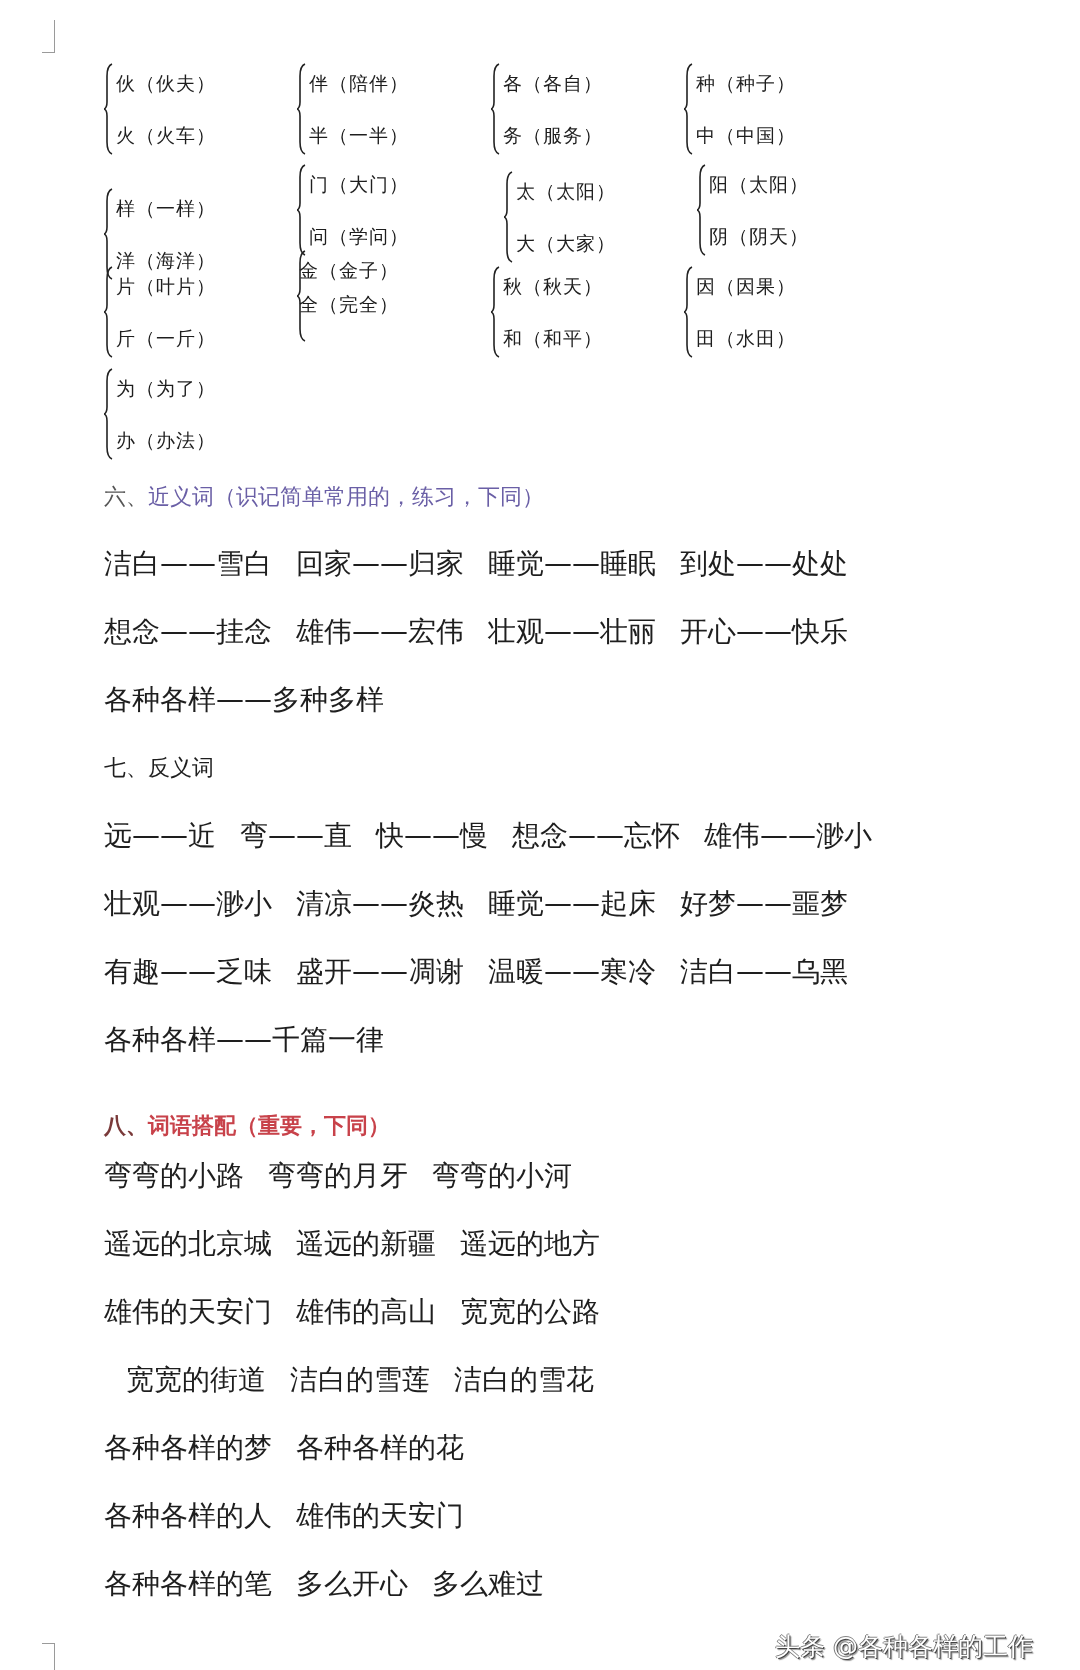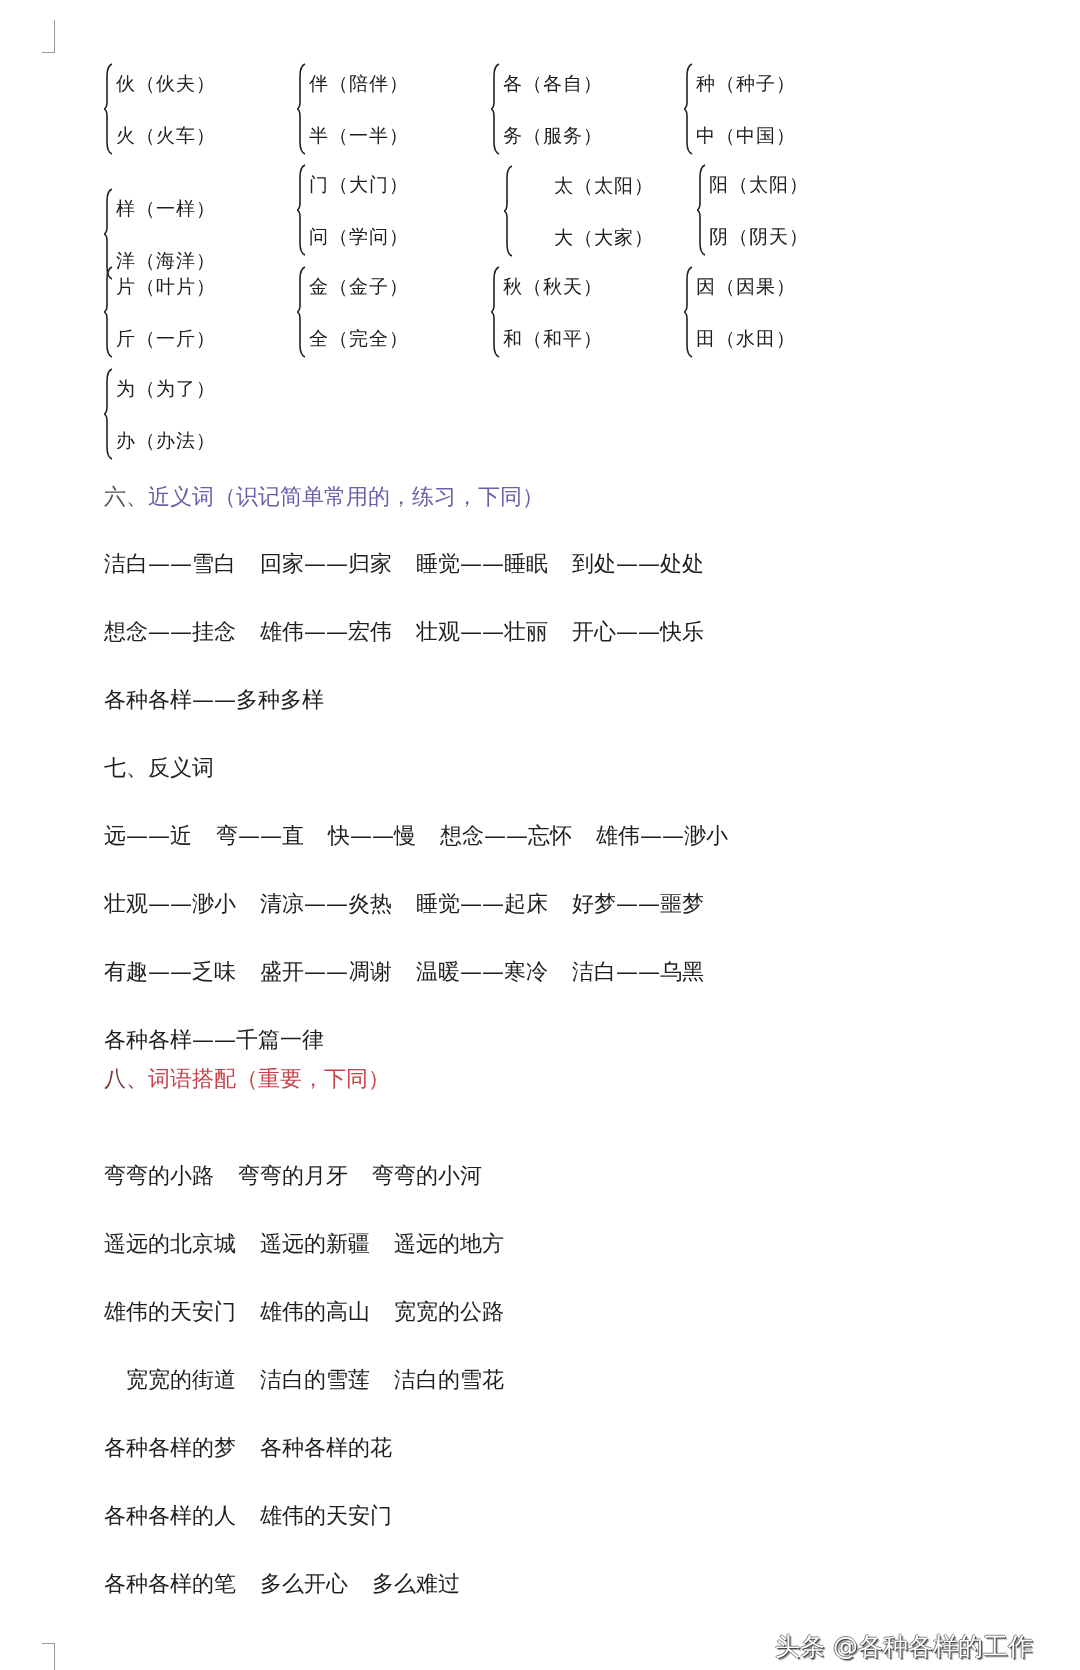--- a/index.html
+++ b/index.html
@@ -11,21 +11,21 @@
     .corner-mark { position: absolute; width: 12px; height: 32px; border-right: 1.5px solid #9a9a9a; }
     .corner-top { left: 42px; top: 20px; border-bottom: 1.5px solid #9a9a9a; }
     .corner-bottom { left: 42px; top: 1643px; border-top: 1.5px solid #9a9a9a; height: 30px; }
 
     .pair { position: absolute; height: 94px; display: flex; align-items: stretch; }
     .brace { width: 10px; position: relative; }
     .brace svg { position: absolute; left: 0; top: 0; width: 10px; height: 94px; }
     .pair-lines { display: flex; flex-direction: column; justify-content: space-between; padding: 4px 0 4px 2px; }
     .pair-line { font-size: 19px; line-height: 34px; letter-spacing: 1px; white-space: nowrap; }
 
-    .line { position: absolute; left: 104px; font-size: 22px; line-height: 30px; white-space: nowrap; color: #1e1e1e; }
+    .line { position: absolute; left: 104px; font-size: 28px; line-height: 30px; white-space: nowrap; color: #1e1e1e; }
     .heading { font-size: 22px; }
     .heading-six { color: #6a5fa6; }
     .heading-six .num { color: #555; }
     .heading-eight { color: #c8424a; }
     .heading-eight .num { color: #7a3a3a; }
     .item { display: inline-block; margin-right: 24px; }
     .item:last-child { margin-right: 0; }
     .watermark {
       position: absolute; left: 775px; top: 1630px; font-size: 25px; color: #ffffff;
       text-shadow: 1px 1px 0 #444, -1px 0 0 #777, 0 -1px 0 #888, 2px 2px 1px #999;
@@ -97,21 +97,21 @@
   <div class="brace">
       <svg viewBox="0 0 10 94">
         <path d="M8 2 Q3 4 3 14 L3 40 Q3 46 0 47 Q3 48 3 54 L3 80 Q3 90 8 92" fill="none" stroke="#222" stroke-width="1.6"></path>
       </svg>
     </div>
   <div class="pair-lines">
       <span class="pair-line">门（大门）</span>
       <span class="pair-line">问（学问）</span>
     </div>
 </div>
-<div class="pair" style="left:504px; top:164px;gap:38px;">
+<div class="pair" style="left:504px; top:170px;">
   <div class="brace">
       <svg viewBox="0 0 10 94">
         <path d="M8 2 Q3 4 3 14 L3 40 Q3 46 0 47 Q3 48 3 54 L3 80 Q3 90 8 92" fill="none" stroke="#222" stroke-width="1.6"></path>
       </svg>
     </div>
   <div class="pair-lines">
       <span class="pair-line">太（太阳）</span>
       <span class="pair-line">大（大家）</span>
     </div>
 </div>
@@ -131,21 +131,21 @@
   <div class="brace">
       <svg viewBox="0 0 10 94">
         <path d="M8 2 Q3 4 3 14 L3 40 Q3 46 0 47 Q3 48 3 54 L3 80 Q3 90 8 92" fill="none" stroke="#222" stroke-width="1.6"></path>
       </svg>
     </div>
   <div class="pair-lines">
       <span class="pair-line">片（叶片）</span>
       <span class="pair-line">斤（一斤）</span>
     </div>
 </div>
-<div class="pair" style="left:297px; top:265px;">
+<div class="pair" style="left:297px; top:249px;flex-direction:column;">
   <div class="brace">
       <svg viewBox="0 0 10 94">
         <path d="M8 2 Q3 4 3 14 L3 40 Q3 46 0 47 Q3 48 3 54 L3 80 Q3 90 8 92" fill="none" stroke="#222" stroke-width="1.6"></path>
       </svg>
     </div>
   <div class="pair-lines">
       <span class="pair-line">金（金子）</span>
       <span class="pair-line">全（完全）</span>
     </div>
 </div>
@@ -206,21 +206,21 @@
 <div class="line" style="top:889px;">
   <span class="item">壮观——渺小</span><span class="item">清凉——炎热</span><span class="item">睡觉——起床</span><span class="item">好梦——噩梦</span>
 </div>
 <div class="line" style="top:957px;">
   <span class="item">有趣——乏味</span><span class="item">盛开——凋谢</span><span class="item">温暖——寒冷</span><span class="item">洁白——乌黑</span>
 </div>
 <div class="line" style="top:1025px;">
   <span class="item">各种各样——千篇一律</span>
 </div>
 
-<div class="line heading heading-eight" style="top:1064px;">
+<div class="line heading heading-eight" style="top:1111px;font-weight:bold;">
   <span class="num">八、</span><span>词语搭配（重要，下同）</span>
 </div>
 <div class="line" style="top:1161px;">
   <span class="item">弯弯的小路</span><span class="item">弯弯的月牙</span><span class="item">弯弯的小河</span>
 </div>
 <div class="line" style="top:1229px;">
   <span class="item">遥远的北京城</span><span class="item">遥远的新疆</span><span class="item">遥远的地方</span>
 </div>
 <div class="line" style="top:1297px;">
   <span class="item">雄伟的天安门</span><span class="item">雄伟的高山</span><span class="item">宽宽的公路</span>

